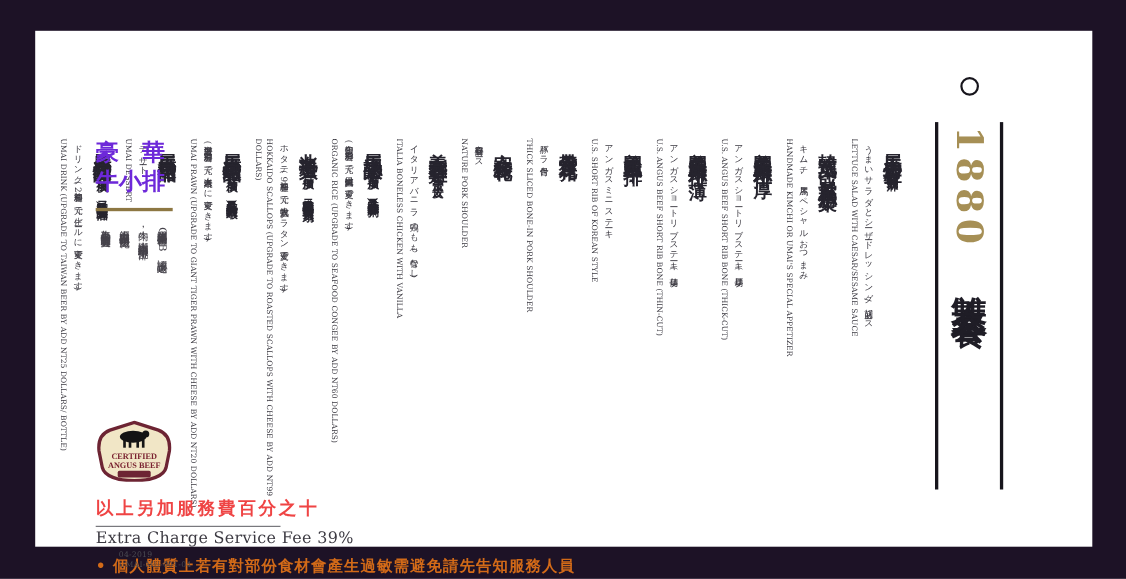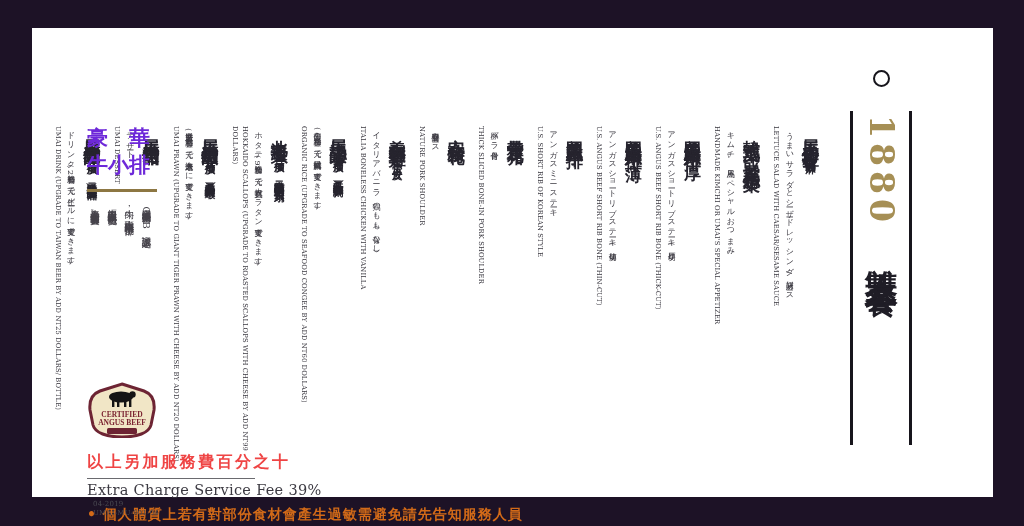--- a/index.html
+++ b/index.html
@@ -70,21 +70,21 @@
   }
   .badge-wrap{margin-top:8px;width:70px;}
   .fee-zh{margin-top:10px;font-size:16px;color:#ef4444;letter-spacing:2.5px;white-space:nowrap;font-weight:bold;}
   .fee-rule{margin-top:5px;width:168px;height:1px;background:#6a6a6f;}
   .fee-en{margin-top:3px;font-size:14.5px;color:#3c3a42;letter-spacing:0.3px;white-space:nowrap;}
   .allergy{
     margin-top:8px;font-size:14px;font-weight:700;color:#d26a18;
     letter-spacing:1px;white-space:nowrap;
   }
   .codes{
-    position:absolute;left:6px;top:376px;
+    position:absolute;left:21px;top:376px;
     font-size:7px;color:#4a4a52;line-height:1.25;letter-spacing:0.2px;
   }
 </style>
 </head>
 <body>
 
 <div class="frame">
   <div class="paper">
 
     <div class="title-block">

